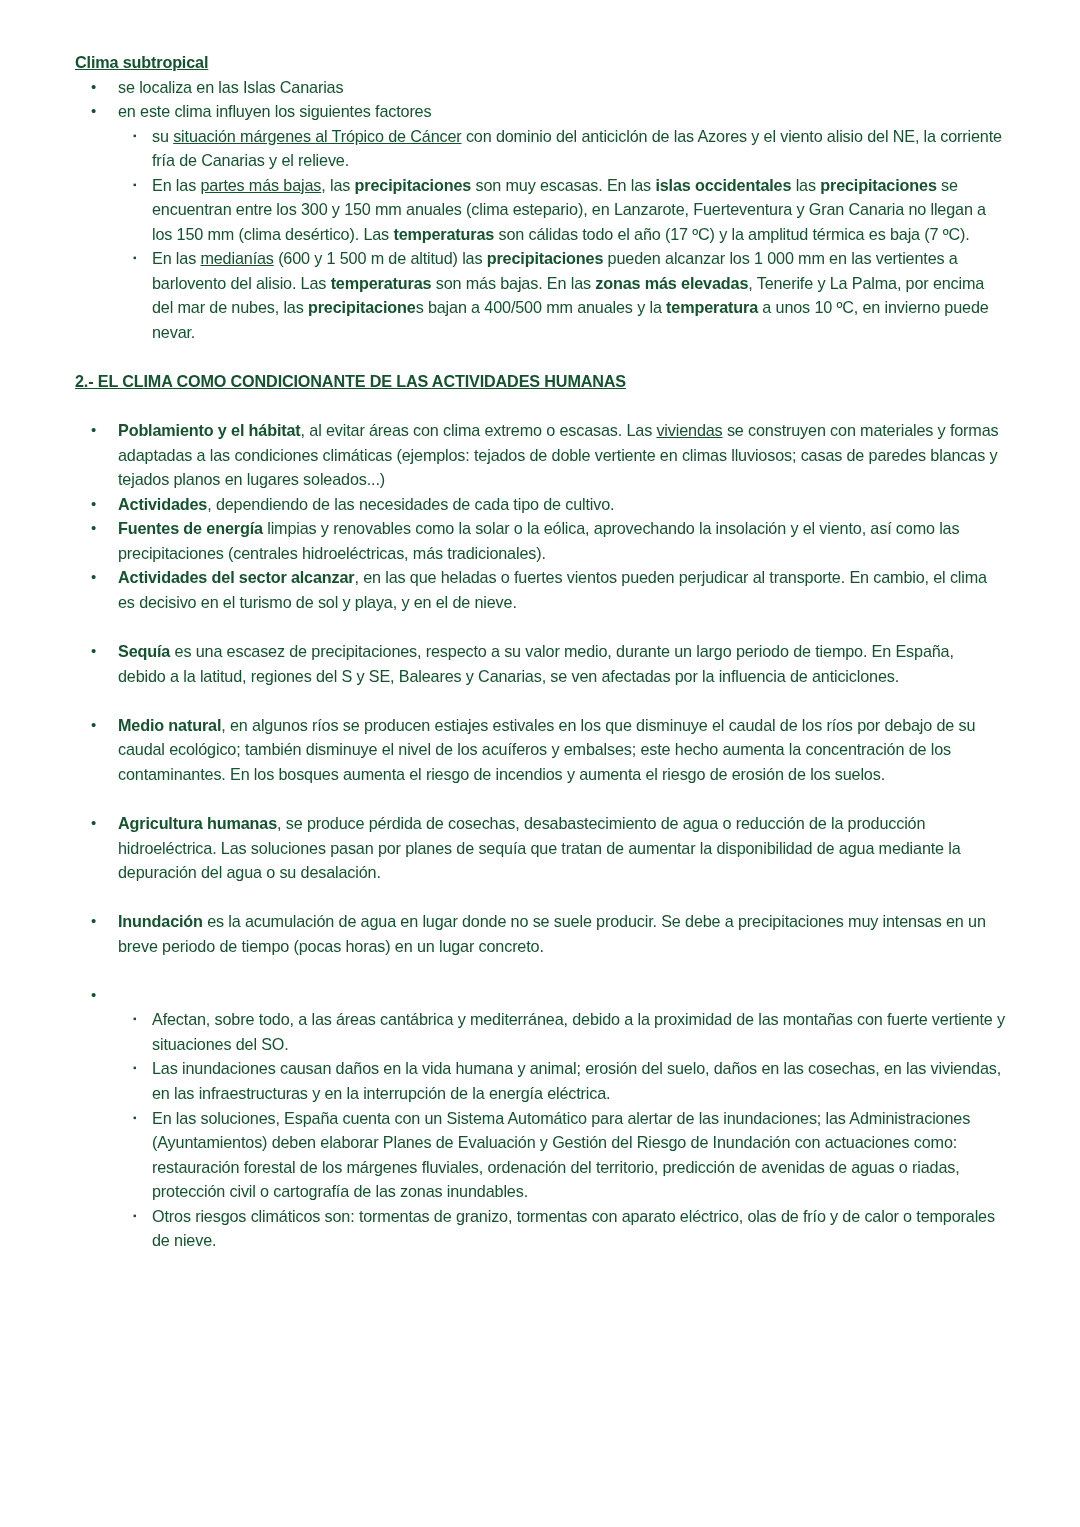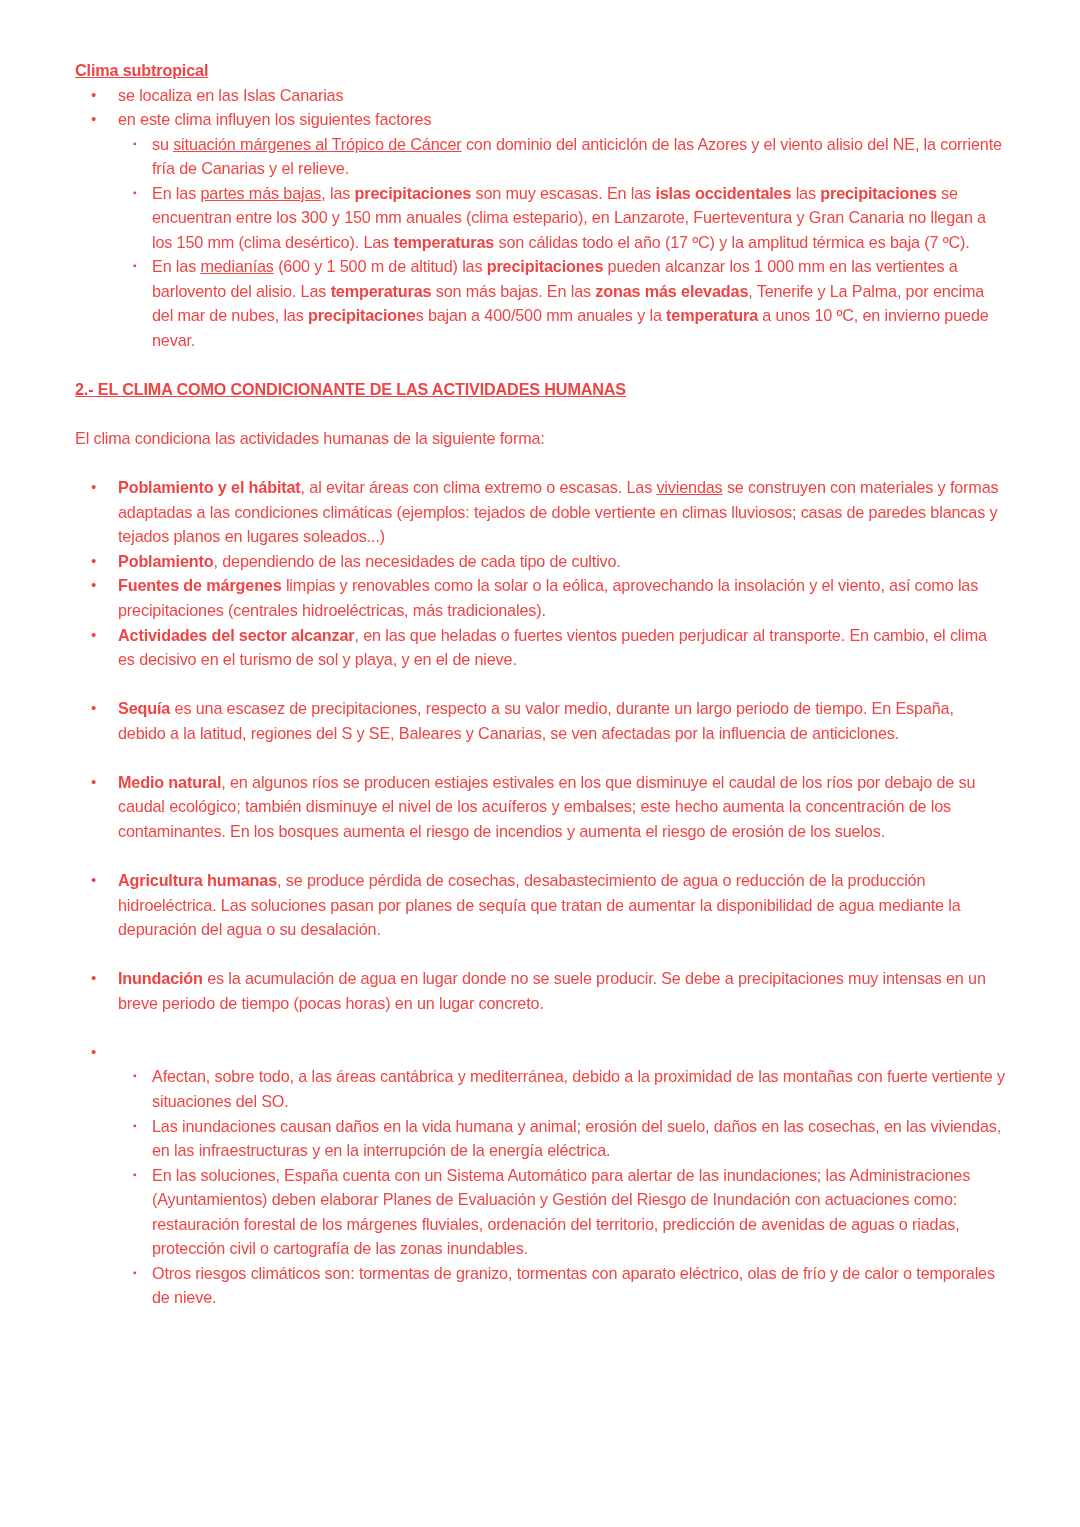--- a/index.html
+++ b/index.html
@@ -15,22 +15,21 @@
     width: 1080px;
     height: 1527px;
     background: #ffffff;
     padding: 50px 75px 0 75px;
     overflow: hidden;
   }
   .doc {
     font-size: 16.2px;
     line-height: 24.55px;
     letter-spacing: -0.15px;
-    color: #ef4444;
-    margin-top: 8px;
+    color: #14532d;
   }
   
   .doc > * { margin-top: 24.55px; }
   .doc > *:first-child { margin-top: 0; }
   .doc > .title + .bullet-list { margin-top: 0; }
 
   .title span, .heading span { font-weight: 700; text-decoration: underline; }
   .b { font-weight: 700; }
   .u { text-decoration: underline; }
 
@@ -66,33 +65,32 @@
         <div class="li lvl2">
           <span class="marker">▪</span>
           <span class="li-text"><span>En las </span><span class="u">partes más bajas</span><span>, las </span><span class="b ">precipitaciones</span><span> son muy escasas. En las </span><span class="b ">islas occidentales</span><span> las </span><span class="b ">precipitaciones</span><span> se encuentran entre los 300 y 150 mm anuales (clima estepario), en Lanzarote, Fuerteventura y Gran Canaria no llegan a los 150 mm (clima desértico). Las </span><span class="b ">temperaturas</span><span> son cálidas todo el año (17 ºC) y la amplitud térmica es baja (7 ºC).</span></span>
         </div>
         <div class="li lvl2">
           <span class="marker">▪</span>
           <span class="li-text"><span>En las </span><span class="u">medianías</span><span> (600 y 1 500 m de altitud) las </span><span class="b ">precipitaciones</span><span> pueden alcanzar los 1 000 mm en las vertientes a barlovento del alisio. Las </span><span class="b ">temperaturas</span><span> son más bajas. En las </span><span class="b ">zonas más elevadas</span><span>, Tenerife y La Palma, por encima del mar de nubes, las </span><span class="b ">precipitacione</span><span>s bajan a 400/500 mm anuales y la </span><span class="b ">temperatura</span><span> a unos 10 ºC, en invierno puede nevar.</span></span>
         </div>
       </div>
       <div class="heading"><span class="b u">2.- EL CLIMA COMO CONDICIONANTE DE LAS ACTIVIDADES HUMANAS</span></div>
-      <div class="paragraph"><span>El clima condiciona las actividades humanas de la siguiente forma:</span></div>
       <div class="bullet-list">
         <div class="li lvl1">
           <span class="marker">•</span>
           <span class="li-text"><span class="b ">Poblamiento y el hábitat</span><span>, al evitar áreas con clima extremo o escasas. Las </span><span class="u">viviendas</span><span> se construyen con materiales y formas adaptadas a las condiciones climáticas (ejemplos: tejados de doble vertiente en climas lluviosos; casas de paredes blancas y tejados planos en lugares soleados...)</span></span>
         </div>
         <div class="li lvl1">
           <span class="marker">•</span>
-          <span class="li-text"><span class="b ">Poblamiento</span><span>, dependiendo de las necesidades de cada tipo de cultivo.</span></span>
+          <span class="li-text"><span class="b ">Actividades</span><span>, dependiendo de las necesidades de cada tipo de cultivo.</span></span>
         </div>
         <div class="li lvl1">
           <span class="marker">•</span>
-          <span class="li-text"><span class="b ">Fuentes de márgenes</span><span> limpias y renovables como la solar o la eólica, aprovechando la insolación y el viento, así como las precipitaciones (centrales hidroeléctricas, más tradicionales).</span></span>
+          <span class="li-text"><span class="b ">Fuentes de energía</span><span> limpias y renovables como la solar o la eólica, aprovechando la insolación y el viento, así como las precipitaciones (centrales hidroeléctricas, más tradicionales).</span></span>
         </div>
         <div class="li lvl1">
           <span class="marker">•</span>
           <span class="li-text"><span class="b ">Actividades del sector alcanzar</span><span>, en las que heladas o fuertes vientos pueden perjudicar al transporte. En cambio, el clima es decisivo en el turismo de sol y playa, y en el de nieve.</span></span>
         </div>
       </div>
       <div class="bullet-list">
         <div class="li lvl1">
           <span class="marker">•</span>
           <span class="li-text"><span class="b ">Sequía</span><span> es una escasez de precipitaciones, respecto a su valor medio, durante un largo periodo de tiempo. En España, debido a la latitud, regiones del S y SE, Baleares y Canarias, se ven afectadas por la influencia de anticiclones.</span></span>

